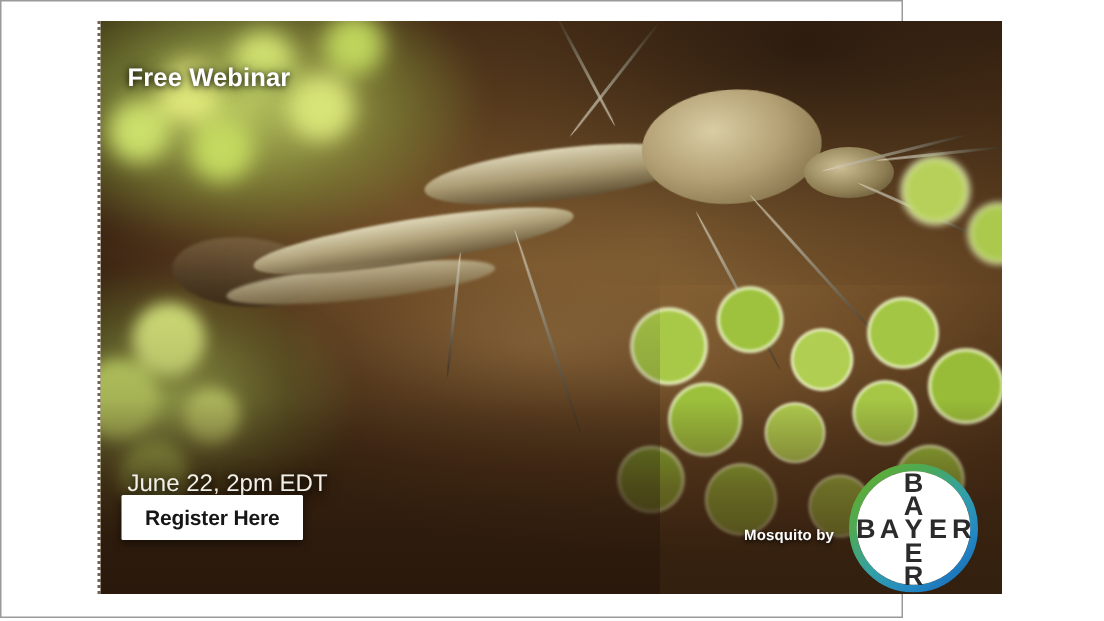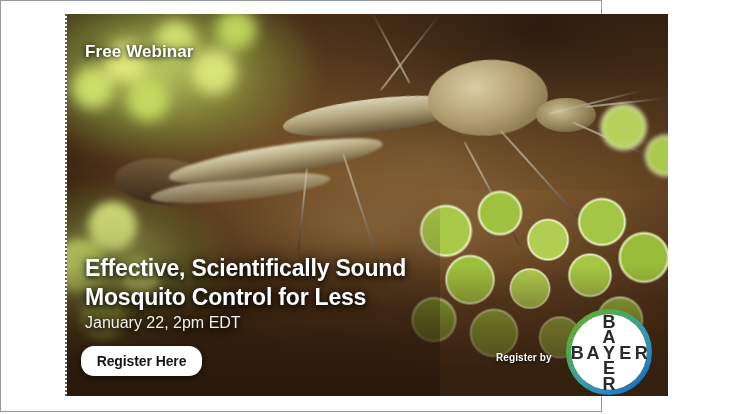--- a/index.html
+++ b/index.html
@@ -205,25 +205,25 @@
   .subhead {
     position: absolute;
     left: 18px; top: 300px;
     color: #f2efe8;
     font-size: 16px;
     font-weight: normal;
     text-shadow: 0 2px 5px rgba(0,0,0,.9), 0 0 12px rgba(0,0,0,.65);
   }
   .cta {
     position: absolute;
-    left: 14px; top: 332px;
+    left: 14px; top: 316px;
     width: 121px; height: 30px;
     background: #ffffff;
     border: 0;
-    border-radius: 13px;
+    border-radius: 1px;
     color: #161616;
     font-family: "Liberation Sans", sans-serif;
     font-size: 14px;
     font-weight: bold;
     letter-spacing: -.1px;
     cursor: pointer;
     box-shadow: 0 2px 6px rgba(0,0,0,.55);
     padding: 0;
   }
 
@@ -278,30 +278,26 @@
       </div>
 
       <div class="weed-right-far"></div>
       <div class="weed-right"></div>
       <div class="water-bottom"></div>
       <div class="scrim"></div>
     </div>
 
     <div class="eyebrow">Free Webinar</div>
 
-    <div class="headline">
-      <span>Effective, Scientifically Sound</span>
-      <span>Mosquito Control for Less</span>
-    </div>
-
-    <div class="subhead">January 22, 2pm EDT</div>
+
+    <div class="subhead">June 22, 2pm EDT</div>
 
     <button class="cta">Register Here</button>
 
-    <div class="sponsored-by">Register by</div>
+    <div class="sponsored-by">Mosquito by</div>
 
     <div class="bayer-logo">
       <svg width="86" height="86" viewBox="0 0 100 100">
         <defs>
           <linearGradient id="bayerRing" x1="8%" y1="4%" x2="88%" y2="96%">
             <stop offset="0%" stop-color="#63ae2d"></stop>
             <stop offset="28%" stop-color="#4aa85c"></stop>
             <stop offset="55%" stop-color="#33a0a6"></stop>
             <stop offset="80%" stop-color="#2389c4"></stop>
             <stop offset="100%" stop-color="#1a6fb8"></stop>

